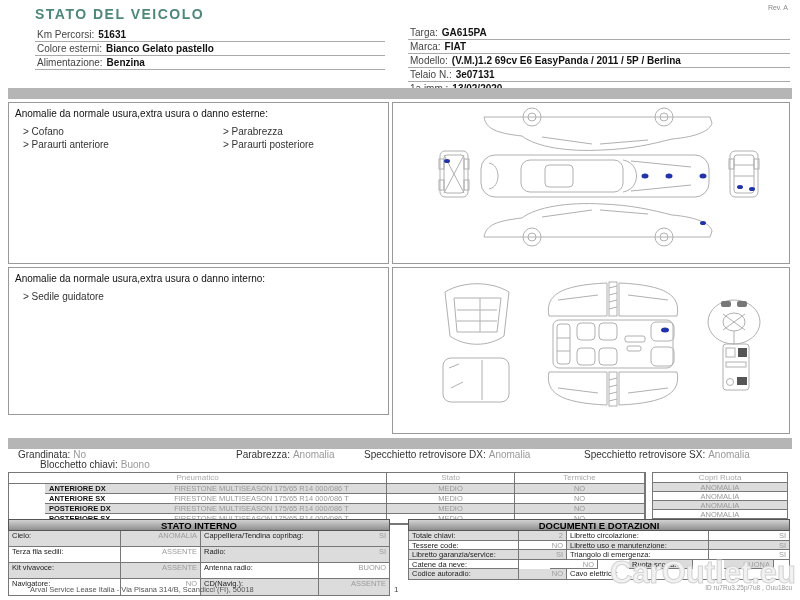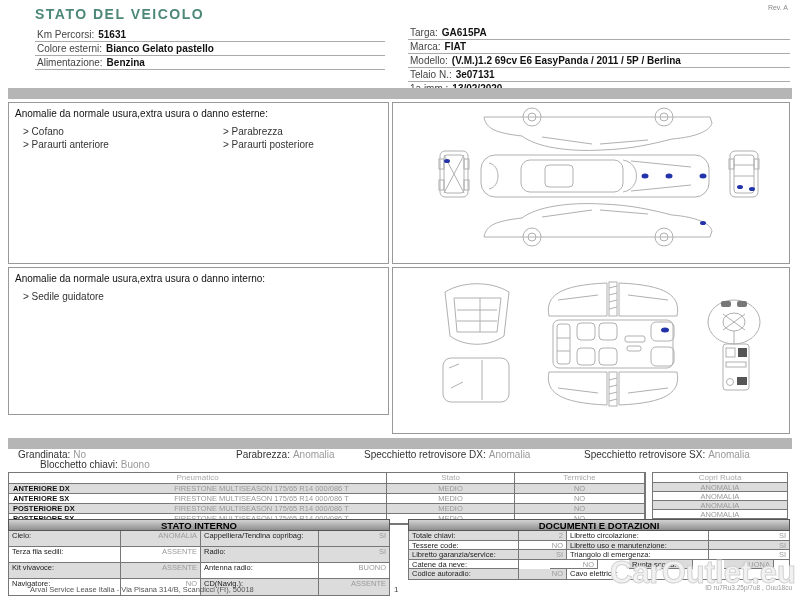--- a/index.html
+++ b/index.html
@@ -23,21 +23,21 @@
   .anomaly-col { position:absolute; top:22px; }
   .anomaly-item { font-size:10px; color:#333; line-height:13px; padding-left:4px; }
   .sum-line { position:absolute; font-size:10px; line-height:10px; white-space:nowrap; }
   .sum-label { color:#333; }
   .sum-value { color:#999; margin-left:3px; }
   .tire-wrap { position:absolute; left:8px; top:472px; display:flex; }
   .tire-main { display:grid; grid-template-columns:128px 250px 128px 130px; border:1px solid #777; }
   .tire-cr { margin-left:6px; border:1px solid #777; width:136px; display:grid; grid-template-rows:10px 9px 9px 9px 9px; }
   .tcell { border-right:1px solid #777; border-bottom:1px solid #777; font-size:7.5px;
            line-height:9px; text-align:center; color:#999; overflow:hidden; white-space:nowrap; height:100%; }
-  .tire-main .tcell:nth-child(4n) { border-right:none; }
+  .tire-main .tcell:nth-child(4n) { border-right:none;margin-left:36px; }
   .th { color:#aaa; font-size:8px; line-height:10px; background:#fff; }
   .span2 { grid-column:1 / 3; }
   .rowlab { font-weight:bold; color:#111; text-align:left; padding-left:4px; }
   .shade { background:#dcdcdc; }
   .tire-cr .tcell { border-right:none; }
   .btable { position:absolute; top:519px; }
   .btable-head { height:12px; background:linear-gradient(#d2d2d2,#8f8f8f); border:1px solid #555;
                  font-size:9.5px; font-weight:bold; text-align:center; line-height:11px; color:#000; }
   .bbody { border:1px solid #777; border-top:none; }
   .brow { display:grid; }

